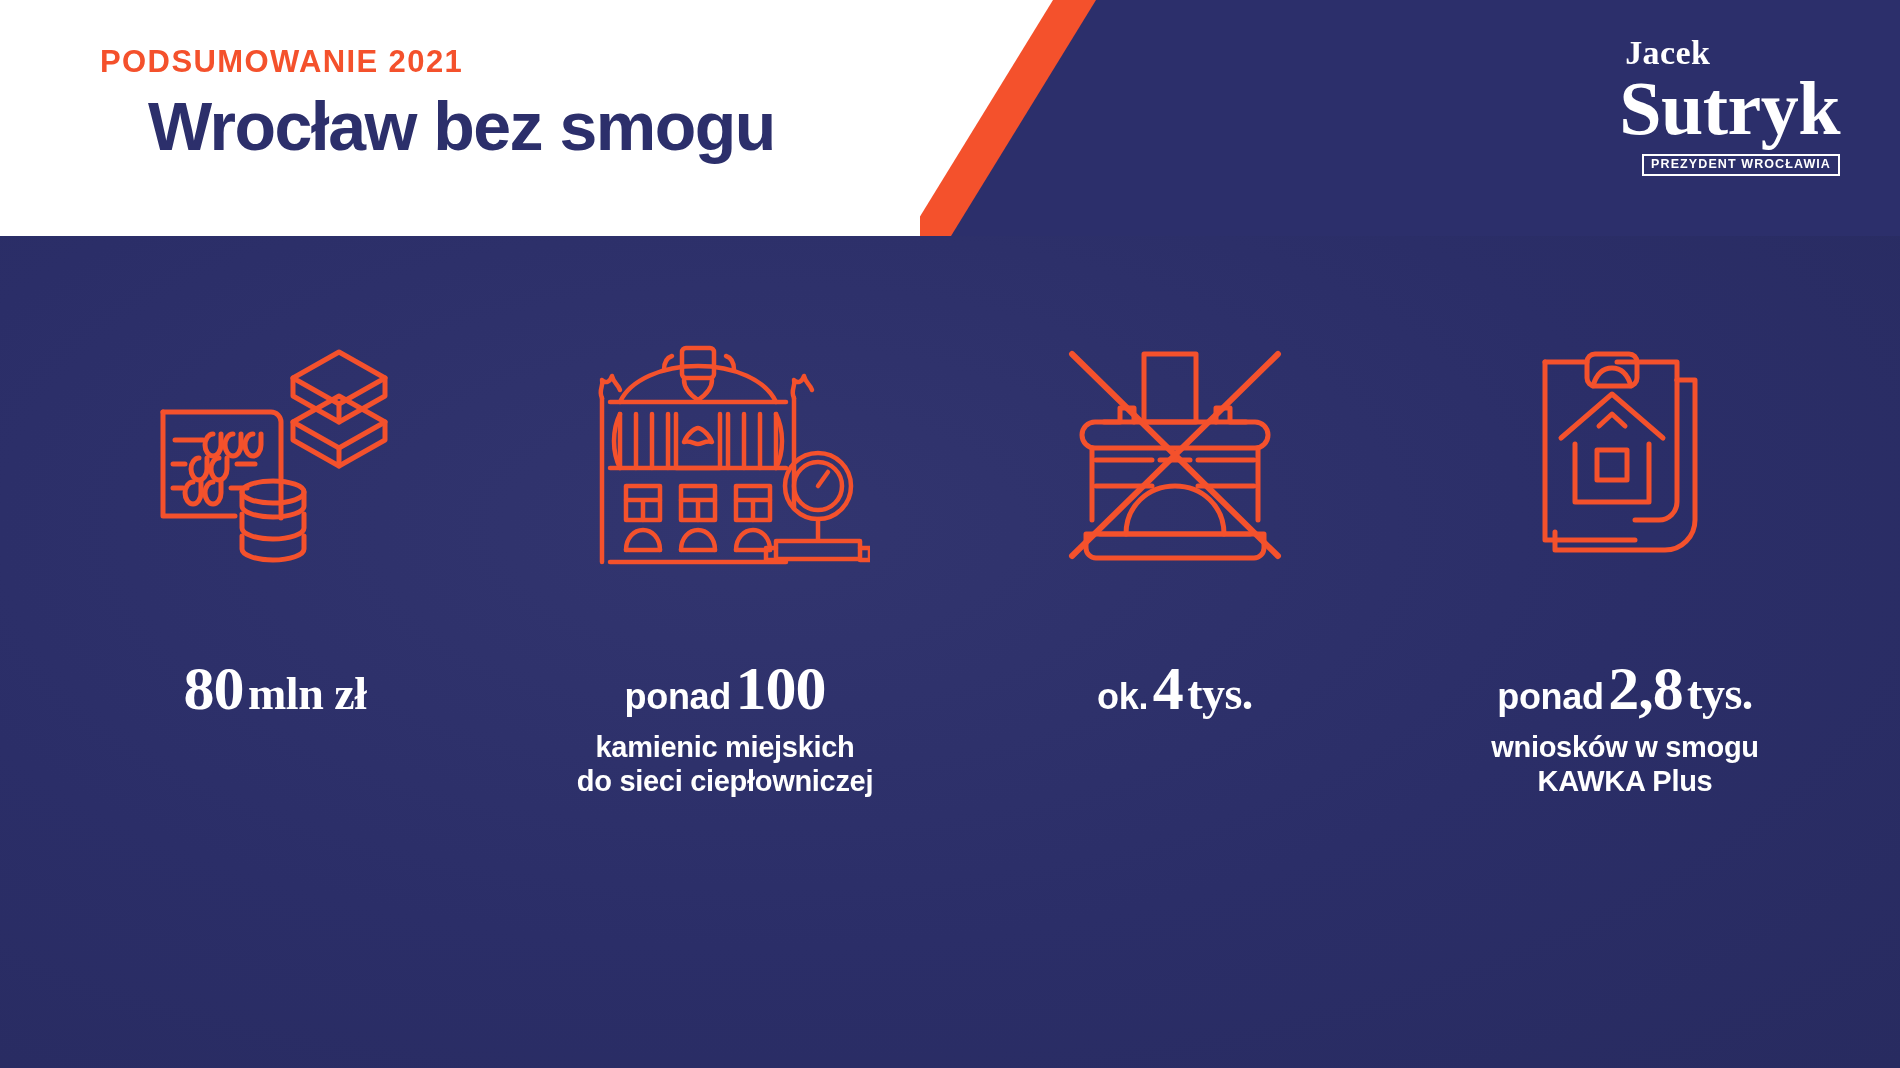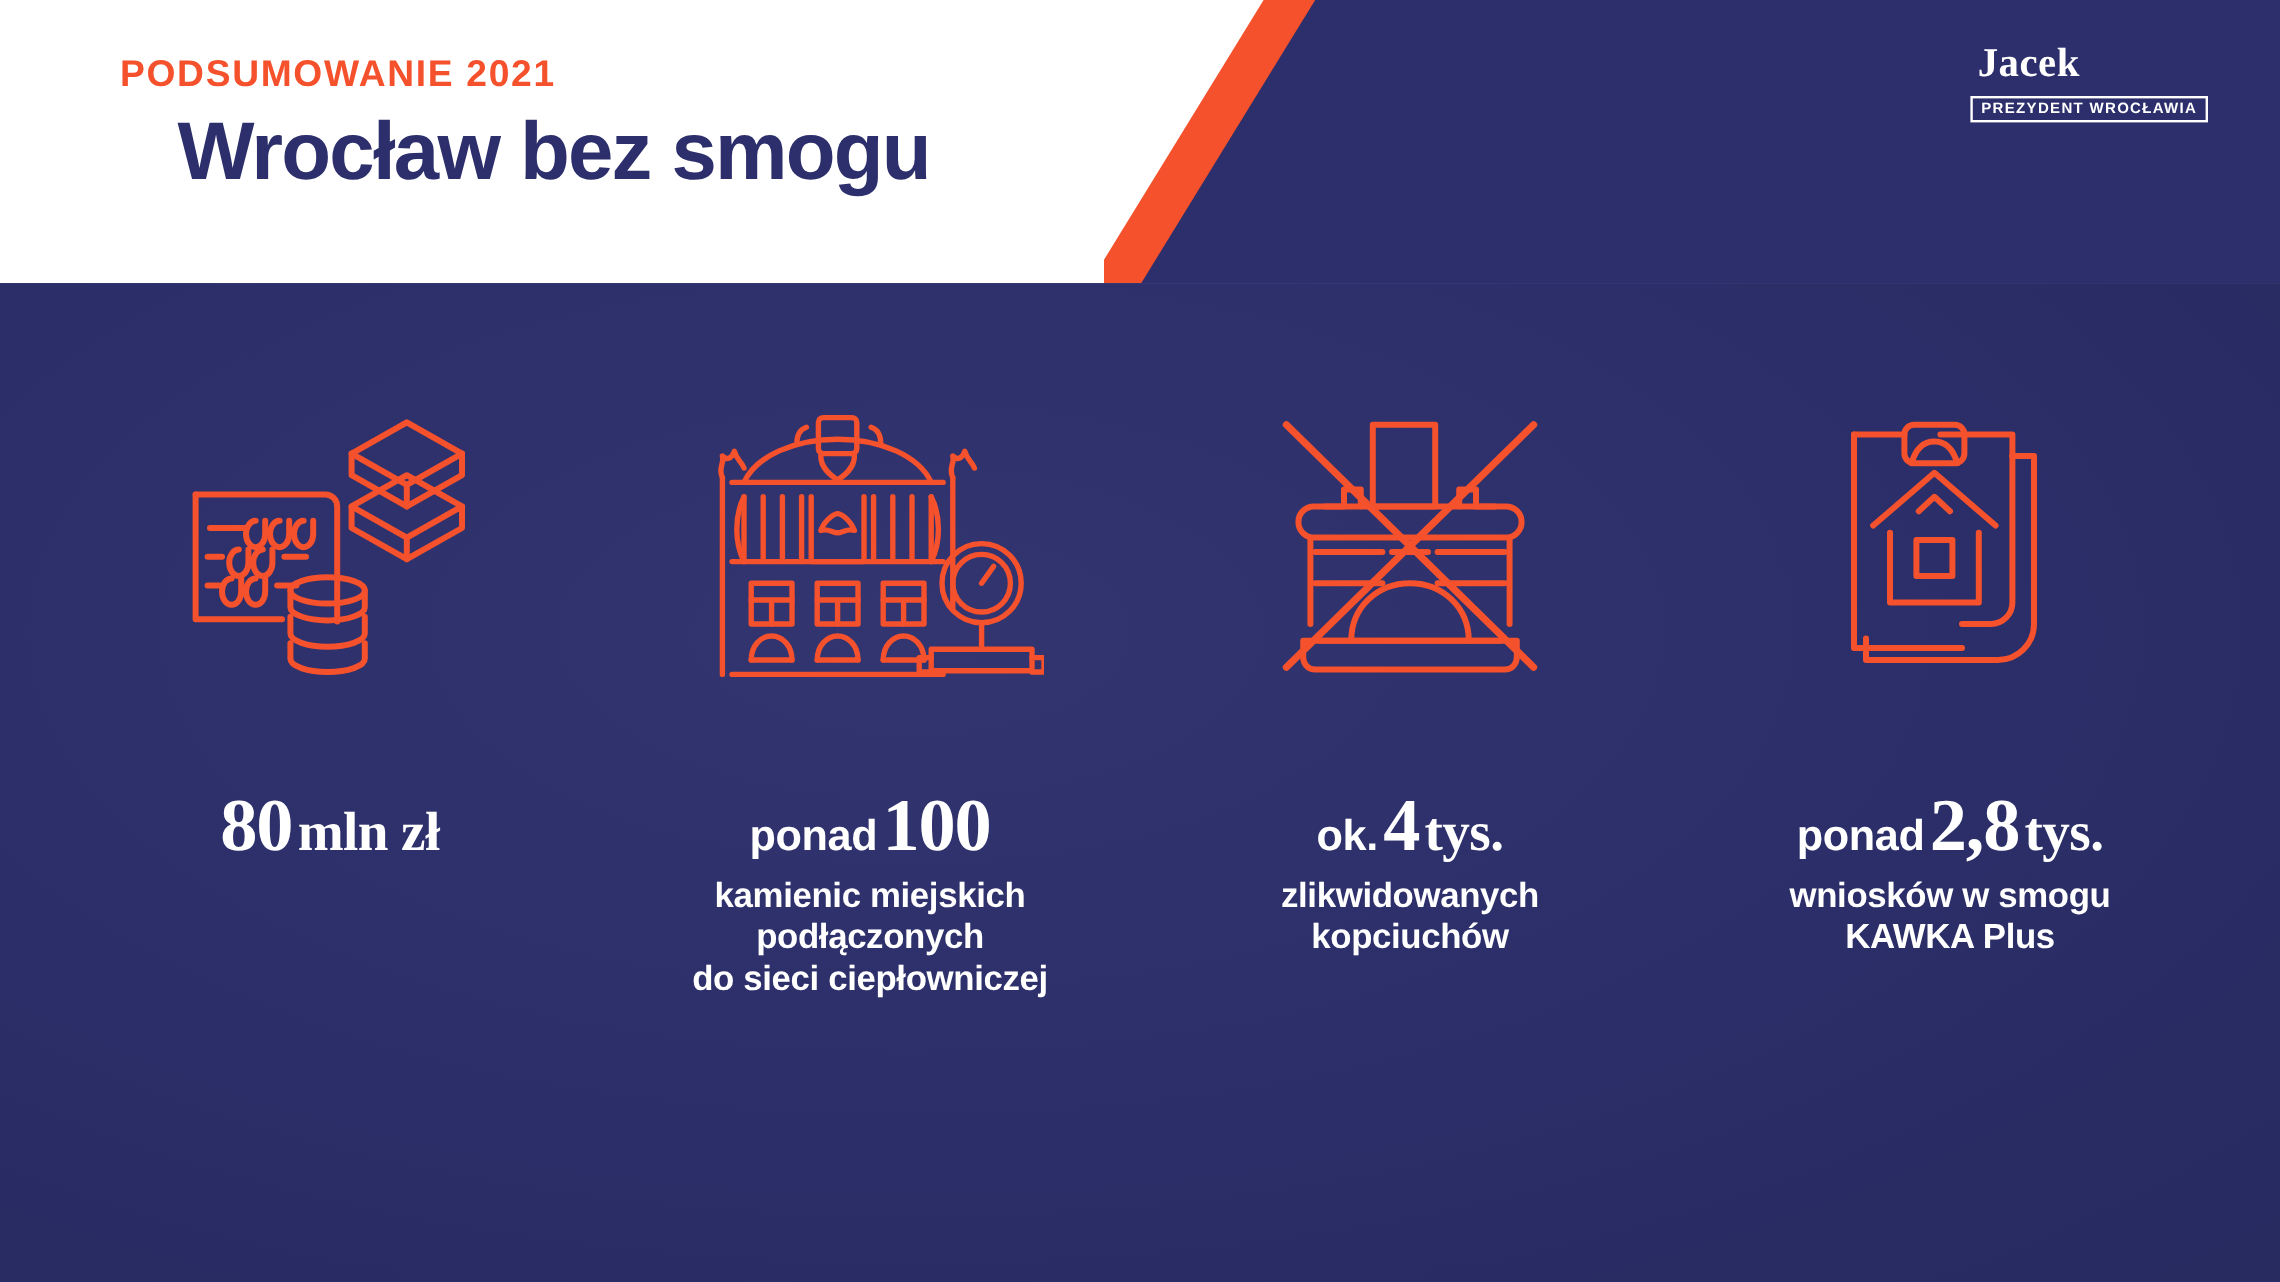--- a/index.html
+++ b/index.html
@@ -161,20 +161,21 @@
   <div class="header-wedge"></div>
   <div class="header-wedge-accent"></div>
 
   <div class="header-texts">
     <div class="kicker">PODSUMOWANIE 2021</div>
     <div class="headline">Wrocław bez smogu</div>
   </div>
 
   <div class="logo">
     <div class="logo-first">Jacek</div>
+    <div class="logo-last">Sutryk</div>
     <div class="logo-role">PREZYDENT WROCŁAWIA</div>
   </div>
 </div>
 
 <div class="board">
   <div class="stats">
 
     <div class="stat">
       <div class="stat-icon">
         <svg width="260" height="220" viewBox="0 0 260 220" fill="none" stroke="#f4512c" stroke-width="5" stroke-linecap="round" stroke-linejoin="round">
@@ -248,21 +249,20 @@
           <path d="M196 205 h84 v18 h-84 z"></path>
           <path d="M196 212 h-10 v12 h10 M280 212 h10 v12 h-10"></path>
         </svg>
       </div>
       <div class="stat-text">
         <div class="stat-value">
           <span class="prefix">ponad</span> <span class="bignum">100</span><span class="unit"></span>
         </div>
         <div class="stat-desc">
           <div>kamienic miejskich</div>
-          <div>podłączonych</div>
           <div>do sieci ciepłowniczej</div>
         </div>
       </div>
     </div>
 
     <div class="stat">
       <div class="stat-icon">
         <svg width="230" height="225" viewBox="0 0 230 225" fill="none" stroke="#f4512c" stroke-width="5" stroke-linecap="round" stroke-linejoin="round">
           <rect x="84" y="10" width="52" height="68"></rect>
           <path d="M44 78 h16 v-14 h14 v14"></path>
@@ -275,24 +275,20 @@
           <path d="M40 190 h150"></path>
           <path d="M26 190 h178 v14 a10 10 0 0 1 -10 10 h-158 a10 10 0 0 1 -10 -10 z"></path>
           <path d="M12 10 L218 212" stroke-width="6"></path>
           <path d="M218 10 L12 212" stroke-width="6"></path>
         </svg>
       </div>
       <div class="stat-text">
         <div class="stat-value">
           <span class="prefix">ok.</span> <span class="bignum">4</span> <span class="unit">tys.</span>
         </div>
-        <div class="stat-desc">
-          <div>zlikwidowanych</div>
-          <div>kopciuchów</div>
-        </div>
       </div>
     </div>
 
     <div class="stat">
       <div class="stat-icon">
         <svg width="200" height="225" viewBox="0 0 200 225" fill="none" stroke="#f4512c" stroke-width="5" stroke-linecap="round" stroke-linejoin="round">
           <path d="M20 18 h42 M92 18 h60 v18"></path>
           <path d="M20 18 v178 h90"></path>
           <path d="M152 36 h18 v140 a30 30 0 0 1 -30 30 h-110 v-18"></path>
           <path d="M152 36 v122 a18 18 0 0 1 -18 18 h-24"></path>

